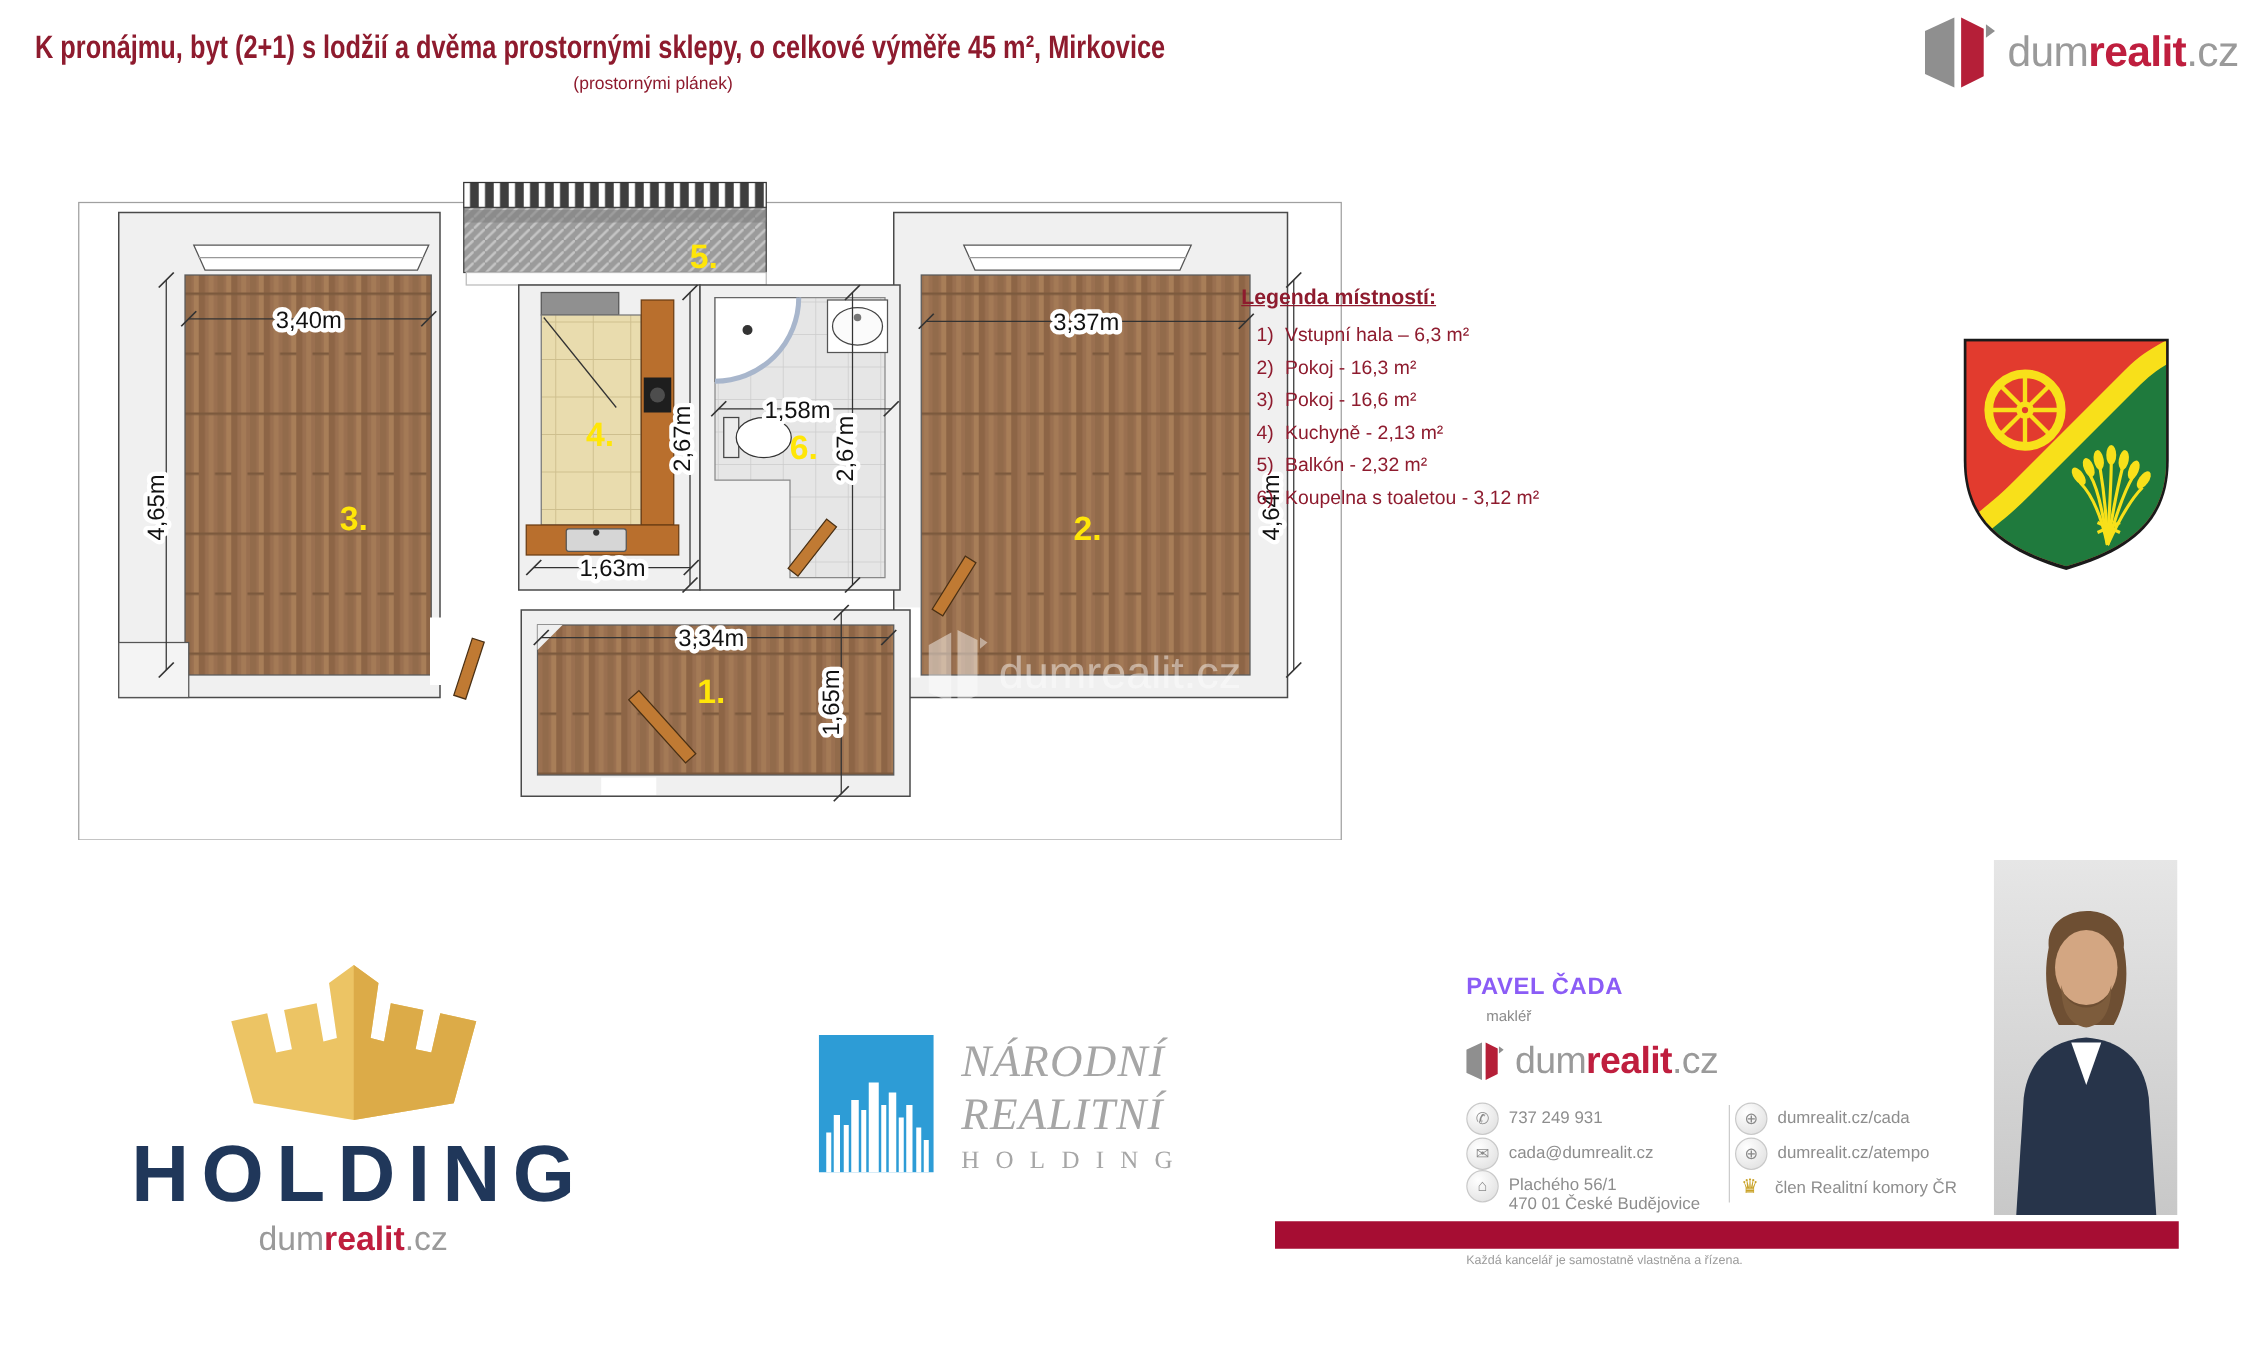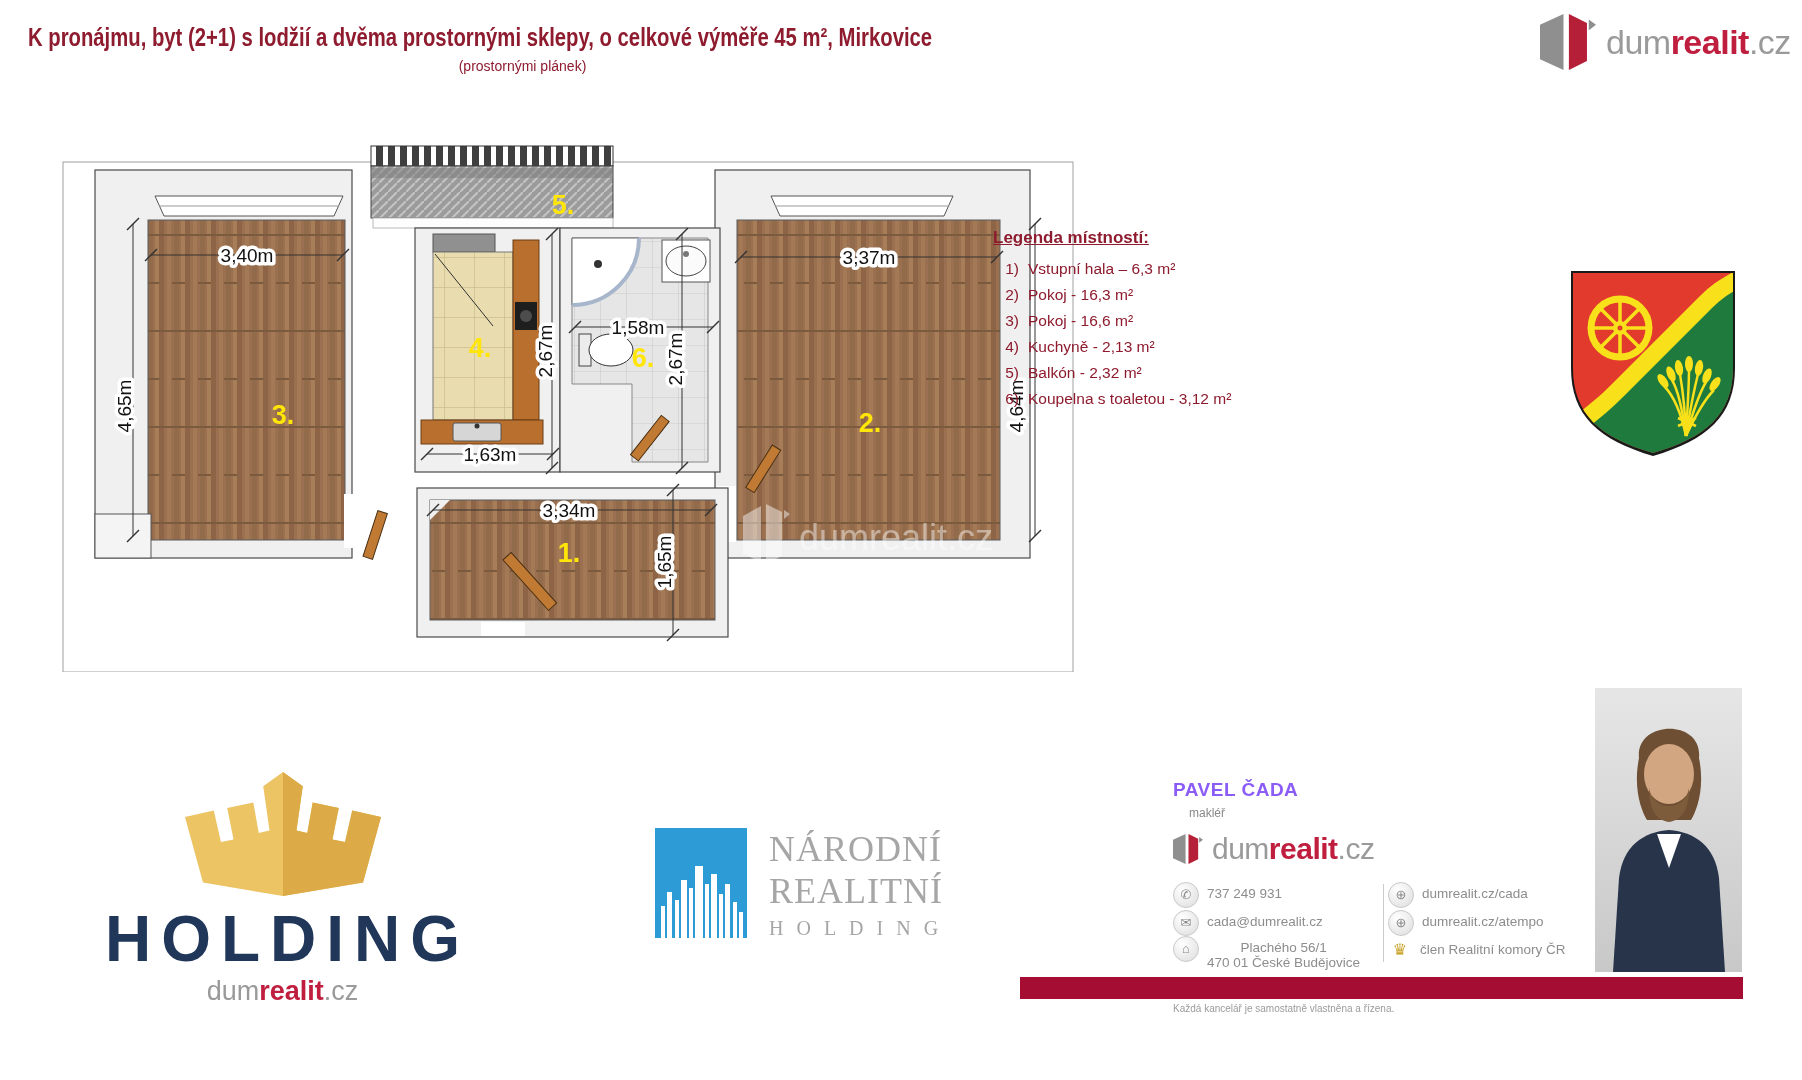--- a/index.html
+++ b/index.html
@@ -34,34 +34,34 @@
   
   .shield{left:1568px;top:268px;}
   
   .atempo{left:90px;top:770px;width:385px;text-align:center;}
   .atempo svg{display:block;margin:0 auto;}
   .atempo-name{font-size:64px;font-weight:bold;color:#20375a;letter-spacing:10px;margin-top:4px;margin-left:10px;}
   .atempo-sub{font-size:27px;margin-top:0px;}
   
   .narodni{left:655px;top:828px;display:flex;}
   .nr-text{margin-left:22px;font-family:"Liberation Serif", serif;color:#a6a6a6;}
-  .nr-l1,.nr-l2{font-size:36px;line-height:42px;letter-spacing:1px;}
+  .nr-l1,.nr-l2{font-size:36px;line-height:42px;letter-spacing:1px;font-style:italic;}
   .nr-l3{font-size:20px;letter-spacing:13px;margin-top:5px;}
   
   .agent-name{left:1173px;top:779px;font-size:19px;font-weight:bold;color:#8b5cf6;letter-spacing:.5px;}
   .agent-role{left:1173px;top:806px;font-size:12px;color:#8a8a8a;padding-left:16px;}
   .agent-logo{left:1173px;top:827px;display:flex;align-items:center;}
   .agent-logo .brand-text{font-size:30px;margin-left:9px;}
   .contact-divider{left:1383px;top:884px;width:1px;height:78px;background:#cccccc;}
   .contact-row{position:absolute;display:flex;align-items:flex-start;font-size:13.5px;color:#8d8d8d;}
   .cicon{width:24px;height:24px;border-radius:50%;flex:0 0 auto;margin-right:8px;
          background:radial-gradient(circle at 35% 30%, #ffffff, #dcdcdc);
          border:1px solid #c9c9c9;color:#8a8a8a;font-size:13px;line-height:24px;text-align:center;}
   .cicon.gold{background:none;border:none;color:#c9a227;font-size:16px;}
-  .ctext{padding-top:4px;text-align:center;}
+  .ctext{padding-top:4px;}
   .photo{left:1595px;top:688px;}
   .redbar{left:1020px;top:977px;width:723px;height:22px;background:#a60d33;}
   .fineprint{left:1173px;top:1003px;font-size:10px;color:#9b9b9b;}
 </style>
 </head>
 <body>
 
 <div class="abs title">K pronájmu, byt (2+1) s lodžií a dvěma prostornými sklepy, o celkové výměře 45 m², Mirkovice</div>
 <div class="abs subtitle">(prostornými plánek)</div>
 

